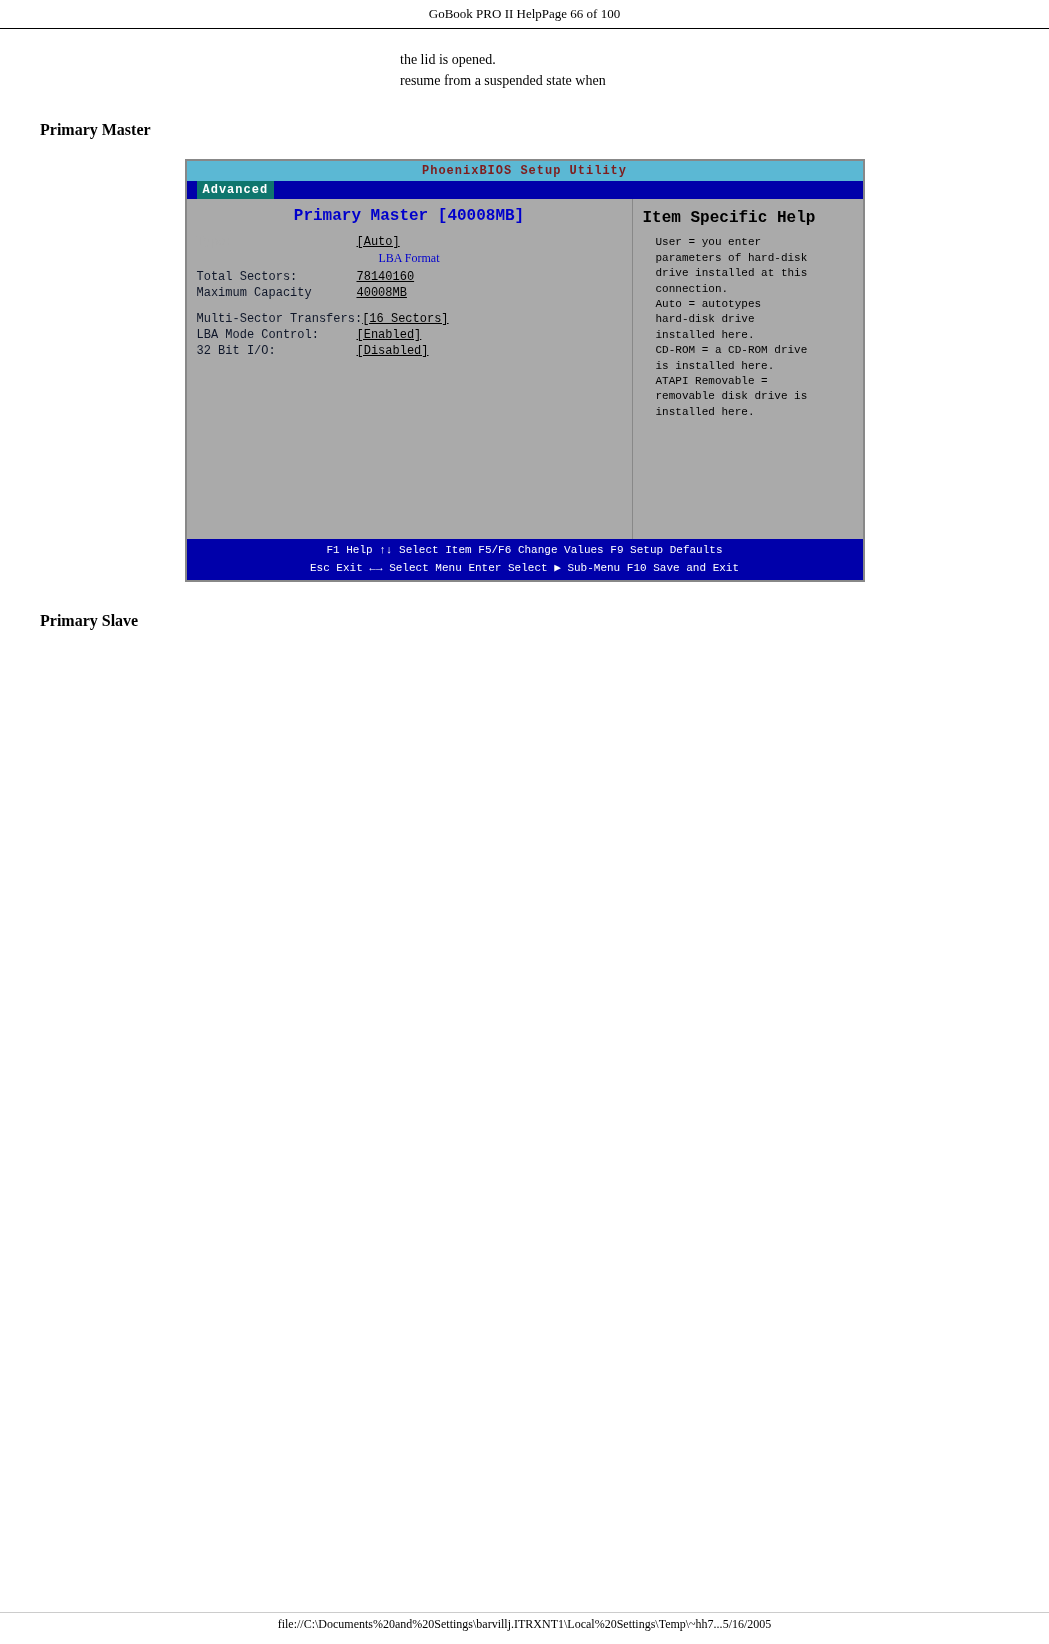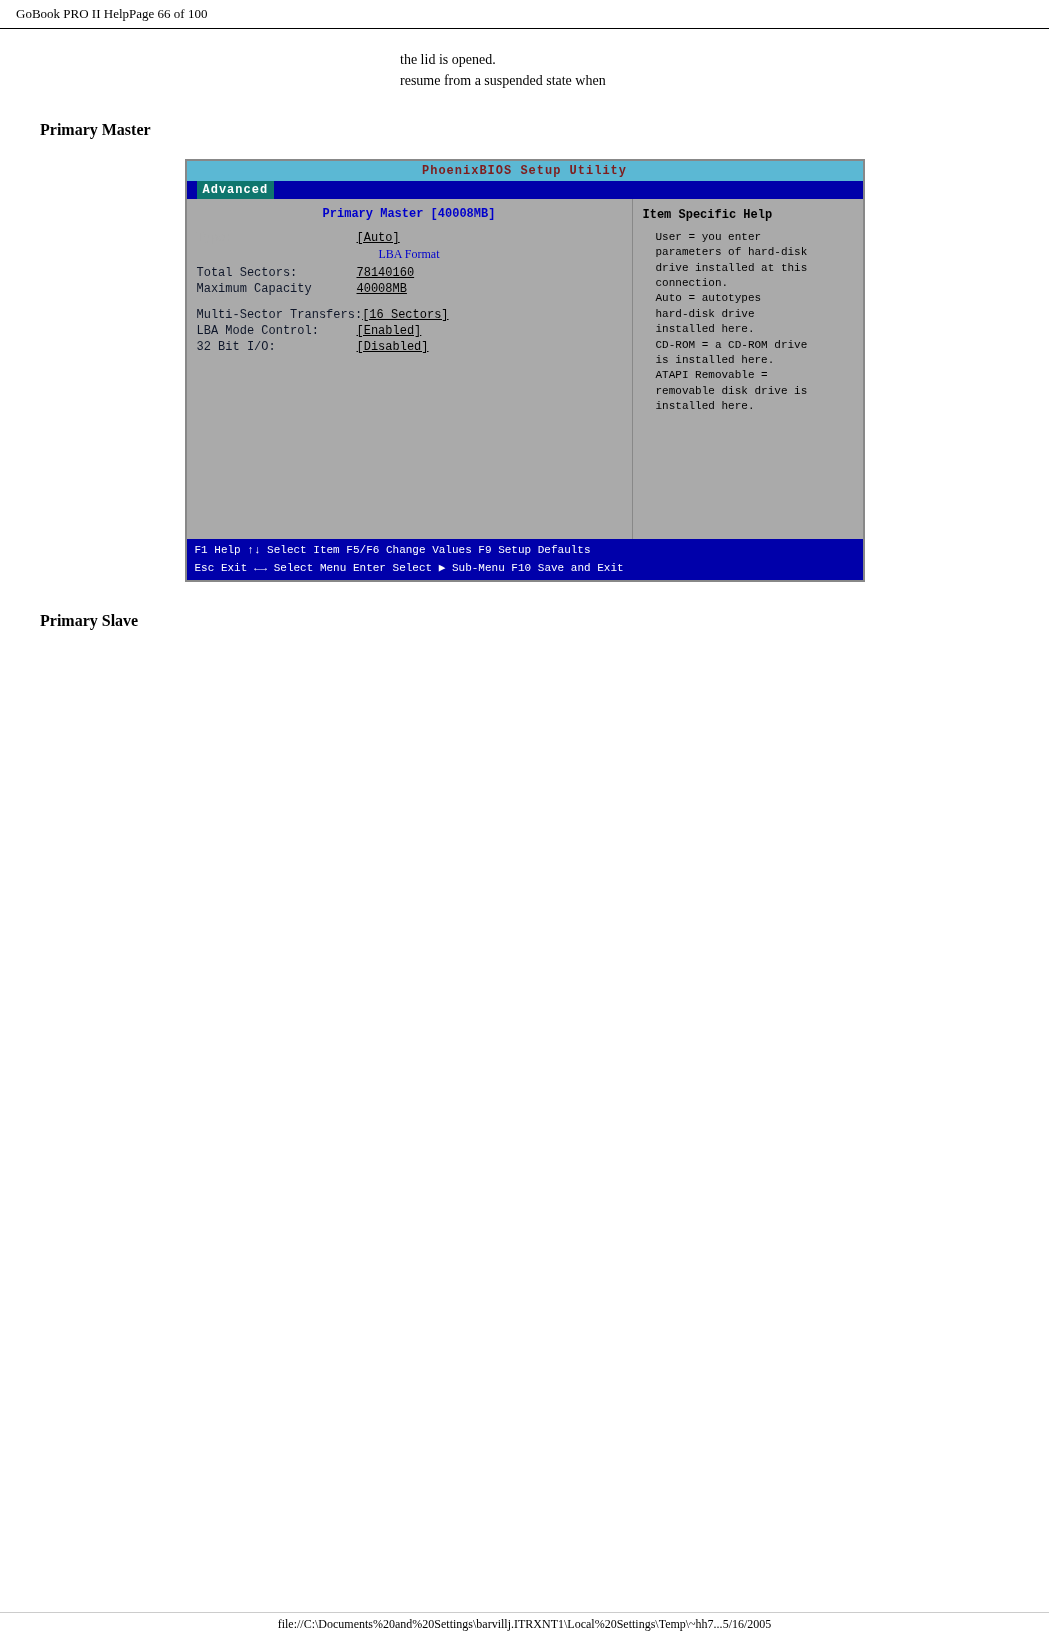--- a/index.html
+++ b/index.html
@@ -7,21 +7,21 @@
       font-family: Times New Roman, serif;
       font-size: 14px;
       background: #ffffff;
       color: #000000;
       width: 1049px;
       min-height: 1644px;
       position: relative;
     }
     .page-header {
       display: flex;
-      justify-content: flex-start;
+      justify-content: center;
       padding: 6px 16px;
       border-bottom: 1px solid #000;
       font-size: 13px;
     }
     .page-footer {
       position: absolute;
       bottom: 8px;
       left: 0; right: 0;
       display: flex;
       justify-content: center;
@@ -85,27 +85,27 @@
       padding: 8px 10px;
       font-size: 11px;
       color: #000;
       line-height: 1.4;
     }
     .bios-subheader {
       color: #0000cc;
       font-weight: bold;
       text-align: center;
       margin-bottom: 10px;
-      font-size: 12px;
+      font-size: 16px;
     }
     .bios-right-header {
       color: #000;
       font-weight: bold;
       margin-bottom: 6px;
-      font-size: 12px;
+      font-size: 16px;
     }
     .bios-row {
       display: flex;
       margin-bottom: 2px;
       font-size: 12px;
     }
     .bios-row .label {
       color: #0f172a;
       min-width: 160px;
     }
@@ -116,20 +116,21 @@
     .bios-section-gap {
       height: 10px;
     }
     .bios-footer {
       background: #0000aa;
       color: #ffffff;
       padding: 3px 8px;
       font-size: 11px;
       font-family: 'Courier New', monospace;
       line-height: 1.6;
+      text-align: center;
     }
     .primary-slave-heading {
       font-size: 16px;
       font-weight: bold;
       margin-top: 30px;
     }
   </style>
 </head>
 <body>
 

